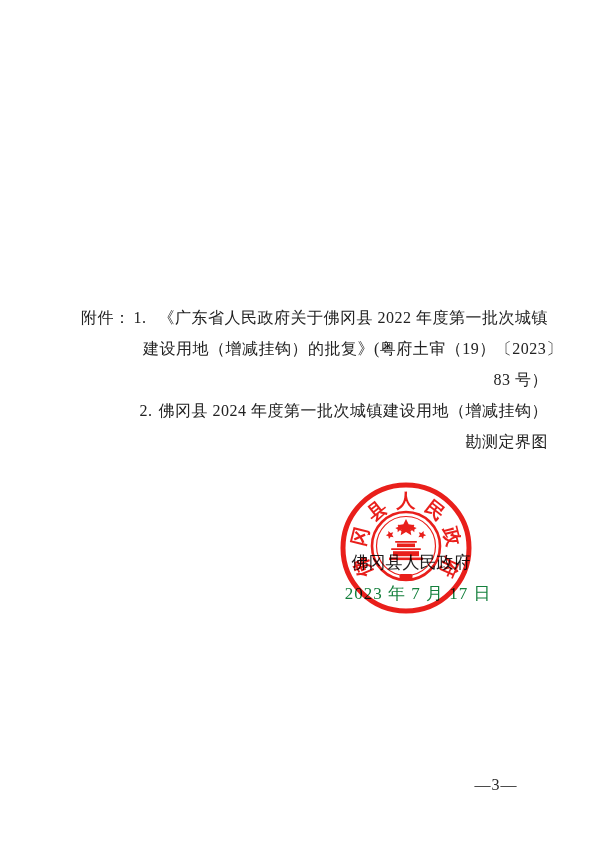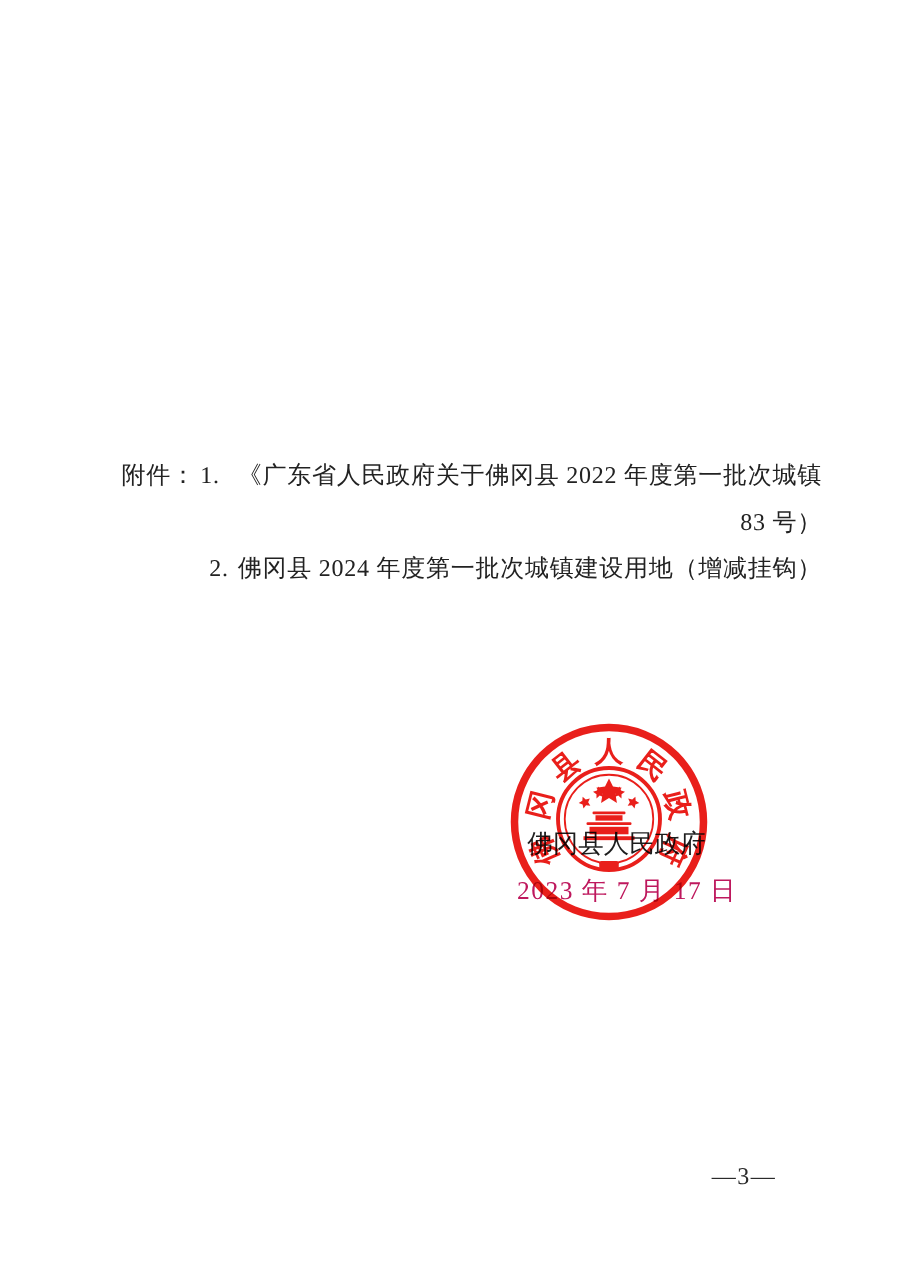--- a/index.html
+++ b/index.html
@@ -64,21 +64,21 @@
   .sig-date {
     position: absolute;
     left: 328px;
     top: 584px;
     width: 180px;
     text-align: center;
     font-size: 17px;
     line-height: 20px;
     letter-spacing: 1px;
     white-space: nowrap;
-    color: #be185d;
+    color: #15803d;
   }
   .seal-svg {
     position: absolute;
     left: 336px;
     top: 478px;
     width: 140px;
     height: 140px;
     mix-blend-mode: multiply;
     opacity: 0.95;
   }
@@ -101,24 +101,26 @@
 </head>
 <body>
 
 <div class="page">
 
 
   <div class="attach">
     <div class="line">
       <span>附件：</span><span class="att-no1">1.</span><span>《广东省人民政府关于佛冈县 2022 年度第一批次城镇</span>
     </div>
+    <div class="line att-cont">建设用地（增减挂钩）的批复》(粤府土审（19）〔2023〕</div>
     <div class="line att-cont">83 号）</div>
     <div class="line att-row4">
       <span class="att-no2">2.</span><span>佛冈县 2024 年度第一批次城镇建设用地（增减挂钩）</span>
     </div>
+    <div class="line att-cont">勘测定界图</div>
   </div>
 
   <div class="sig-issuer">佛冈县人民政府</div>
   <div class="sig-date">2023 年 7 月 17 日</div>
 
   <svg class="seal-svg" viewBox="-70 -70 140 140">
     <defs>
       <path id="star5" d="M0,-10 L2.94,-4.05 L9.51,-3.09 L4.76,1.55 L5.88,8.09 L0,4.5 L-5.88,8.09 L-4.76,1.55 L-9.51,-3.09 L-2.94,-4.05 Z"></path>
     </defs>
 

